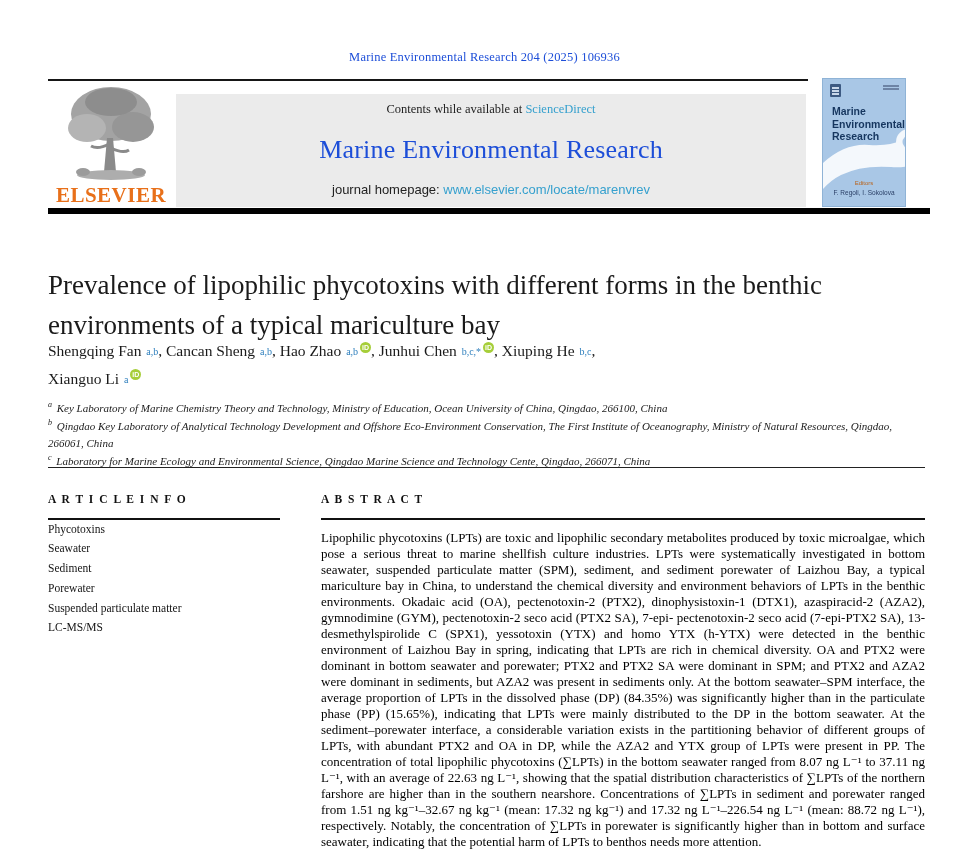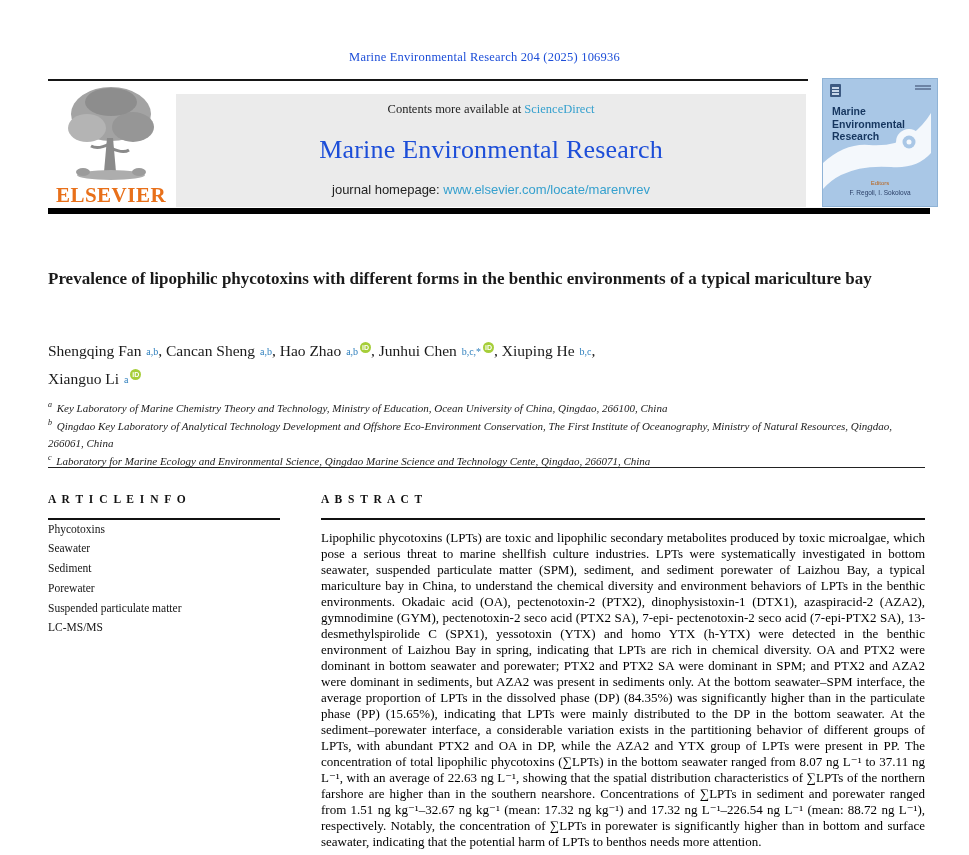--- a/index.html
+++ b/index.html
@@ -35,21 +35,21 @@
     display:flex; flex-direction:column; align-items:center;
     justify-content:space-between; padding:8px 10px 10px;
   }
   .contents-line { font-size:12.5px; color:#222; }
   .link-blue { color:#35a0ce; text-decoration:none; cursor:pointer; }
   .journal-title { font-size:26px; color:#1d4ed8; letter-spacing:.2px; }
   .homepage-line { font-family:"Liberation Sans","DejaVu Sans",sans-serif; font-size:13px; color:#222; }
 
   
   .cover {
-    top:78px; left:822px; width:116px; height:129px; background:#a9c7e6;
+    top:78px; left:822px; width:84px; height:129px; background:#a9c7e6;
     overflow:hidden; border:1px solid #8fb3d6;
   }
   .cover-emblem { position:absolute; top:5px; left:7px; width:11px; height:13px; background:#3d5a82; border-radius:1px; }
   .cover-emblem:after { content:""; position:absolute; left:2px; top:3px; width:7px; height:1.5px; background:#c9d8ea; box-shadow:0 3px 0 #c9d8ea, 0 6px 0 #c9d8ea; }
   .cover-issn { position:absolute; top:6px; right:6px; width:16px; height:2px; background:#55688a; box-shadow:0 3px 0 #55688a; opacity:.7; }
   .cover-title {
     position:absolute; top:26px; left:9px;
     font-family:"Liberation Sans","DejaVu Sans",sans-serif;
     font-weight:bold; font-size:10.5px; line-height:1.2; color:#16365f;
   }
@@ -57,21 +57,21 @@
   .cover-editors {
     position:absolute; bottom:8px; width:100%; text-align:center;
     font-family:"Liberation Sans","DejaVu Sans",sans-serif;
     font-size:6.5px; color:#2a3f66; line-height:1.5;
   }
   .cover-editors .ed-label{ font-size:6px; color:#b8651f; display:block; }
 
   
   .article-title {
     top:266px; left:48px; width:866px;
-    font-size:17px; font-weight:bold; line-height:1.48; color:#1a1a1a;
+    font-size:27px; font-weight:normal; line-height:1.48; color:#1a1a1a;
   }
   .authors { top:337px; left:48px; width:880px; font-size:15.5px; line-height:1.78; color:#1a1a1a; }
   .asup { color:#2e7fbd; font-size:10px; position:relative; top:-1px; margin-left:1px; }
   .orcid {
     display:inline-block; width:11px; height:11px; border-radius:50%;
     background:#a6ce39; color:#fff; font-family:"Liberation Sans",sans-serif;
     font-size:7px; font-weight:bold; text-align:center; line-height:11px;
     vertical-align:super; margin-left:2px; cursor:pointer;
   }
   .affils { top:399px; left:48px; width:880px; font-size:11px; font-style:italic; line-height:1.58; color:#1a1a1a; }
@@ -107,21 +107,21 @@
     <path d="M48,64 Q60,70 66,66" stroke="#8a8a8a" stroke-width="3" fill="none"></path>
     <ellipse cx="48" cy="91" rx="34" ry="5" fill="#adadad"></ellipse>
     <ellipse cx="20" cy="88" rx="7" ry="4" fill="#9b9b9b"></ellipse>
     <ellipse cx="76" cy="88" rx="7" ry="4" fill="#9b9b9b"></ellipse>
   </svg>
   <div class="elsevier-word">ELSEVIER</div>
 </div>
 
 <div class="abs banner">
   <div class="contents-line">
-    <span>Contents more available at </span><span class="link-blue">ScienceDirect</span>
+    <span>Contents while available at </span><span class="link-blue">ScienceDirect</span>
   </div>
   <div class="journal-title">Marine Environmental Research</div>
   <div class="homepage-line">
     <span>journal homepage: </span><span class="link-blue">www.elsevier.com/locate/marenvrev</span>
   </div>
 </div>
 
 <div class="abs cover">
   <div class="cover-emblem"></div>
   <div class="cover-issn"></div>

